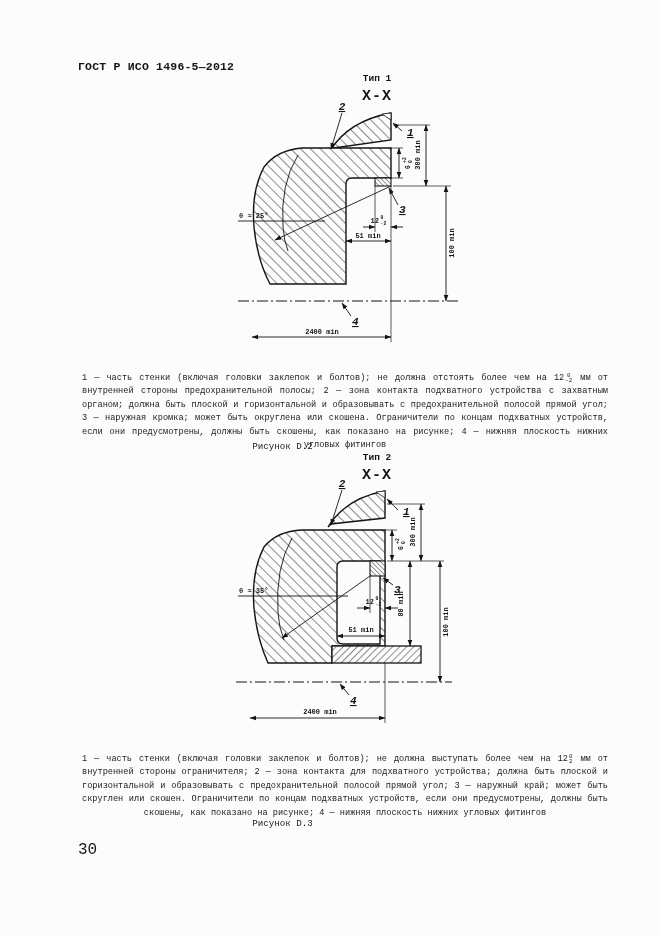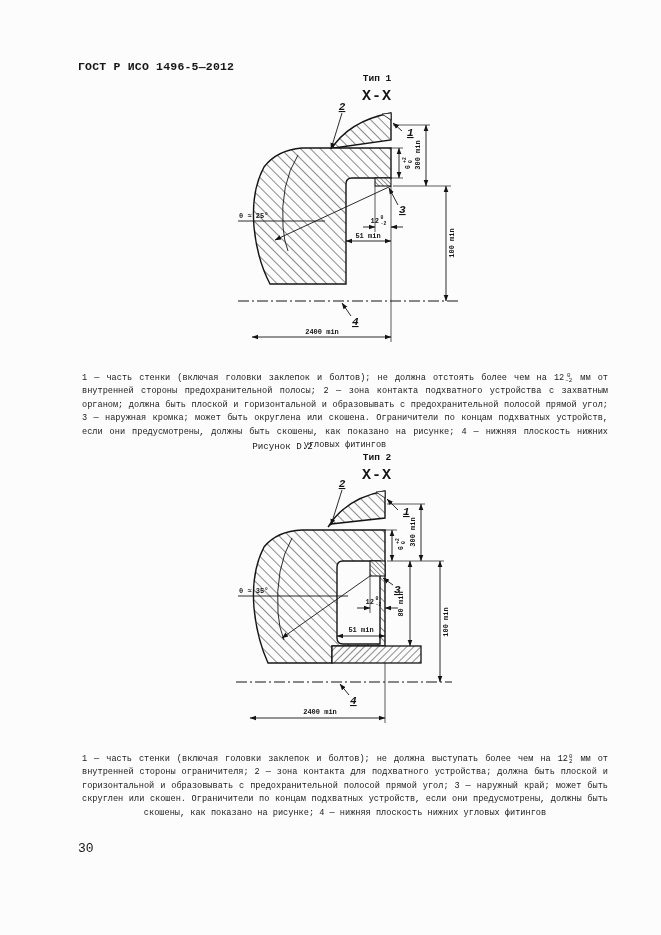--- a/index.html
+++ b/index.html
@@ -1,18 +1,18 @@
 <!DOCTYPE html>
 <html><head>
 <meta charset="utf-8">
 <style>
   html,body{margin:0;padding:0;background:#e8e8e8;}
   #page{position:relative;width:661px;height:935px;background:#fcfcfc;font-family:Liberation Mono, monospace;color:#161616;overflow:hidden;}
   .hdr{position:absolute;left:78px;top:60px;font-size:11.5px;font-weight:bold;letter-spacing:.2px;}
-  .pageno{position:absolute;left:78px;top:841px;font-size:13px;}
+  .pageno{position:absolute;left:78px;top:841px;font-size:16px;}
   .figwrap{position:absolute;}
   .caption{position:absolute;left:82px;width:526px;font-size:8.6px;line-height:13.4px;text-align:justify;text-align-last:center;color:#1b1b1b;}
   .tolstack{display:inline-block;vertical-align:-2px;line-height:5px;font-size:5.8px;text-align:center;margin:0 1px;}
   .tolstack span{display:block;}
   .figcap{position:absolute;left:0;width:565px;text-align:center;font-size:9.2px;color:#1b1b1b;}
   svg text{fill:#141414;}
   .dimtxt{font-size:7px;font-weight:bold;}
   .small-tol{font-size:4.8px;font-weight:bold;}
   .plabel{font-size:11px;font-weight:bold;font-style:italic;text-decoration:underline;}
   .ttl1{font-size:9.5px;font-weight:bold;}
@@ -186,16 +186,17 @@
       <text class="plabel" x="173" y="67">1</text>
       <text class="plabel" x="164" y="145">3</text>
       <text class="plabel" x="120" y="256">4</text>
     </svg>
   </div>
 
   <div class="caption" style="top:753px;">
     <span>1 — часть стенки (включая головки заклепок и болтов); не должна выступать более чем на 12</span><span class="tolstack"><span>0</span><span>2</span></span><span> мм от внутренней стороны ограничителя; 2 — зона контакта для подхватного устройства; должна быть плоской и горизонтальной и образовывать с предохранительной полосой прямой угол; 3 — наружный край; может быть скруглен или скошен. Ограничители по концам подхватных устройств, если они предусмотрены, должны быть скошены, как показано на рисунке; 4 — нижняя плоскость нижних угловых фитингов</span>
   </div>
 
+  <div class="figcap" style="top:818px;">Рисунок D.3</div>
 
   <div class="pageno">30</div>
 
 </div>
 
 </body></html>

